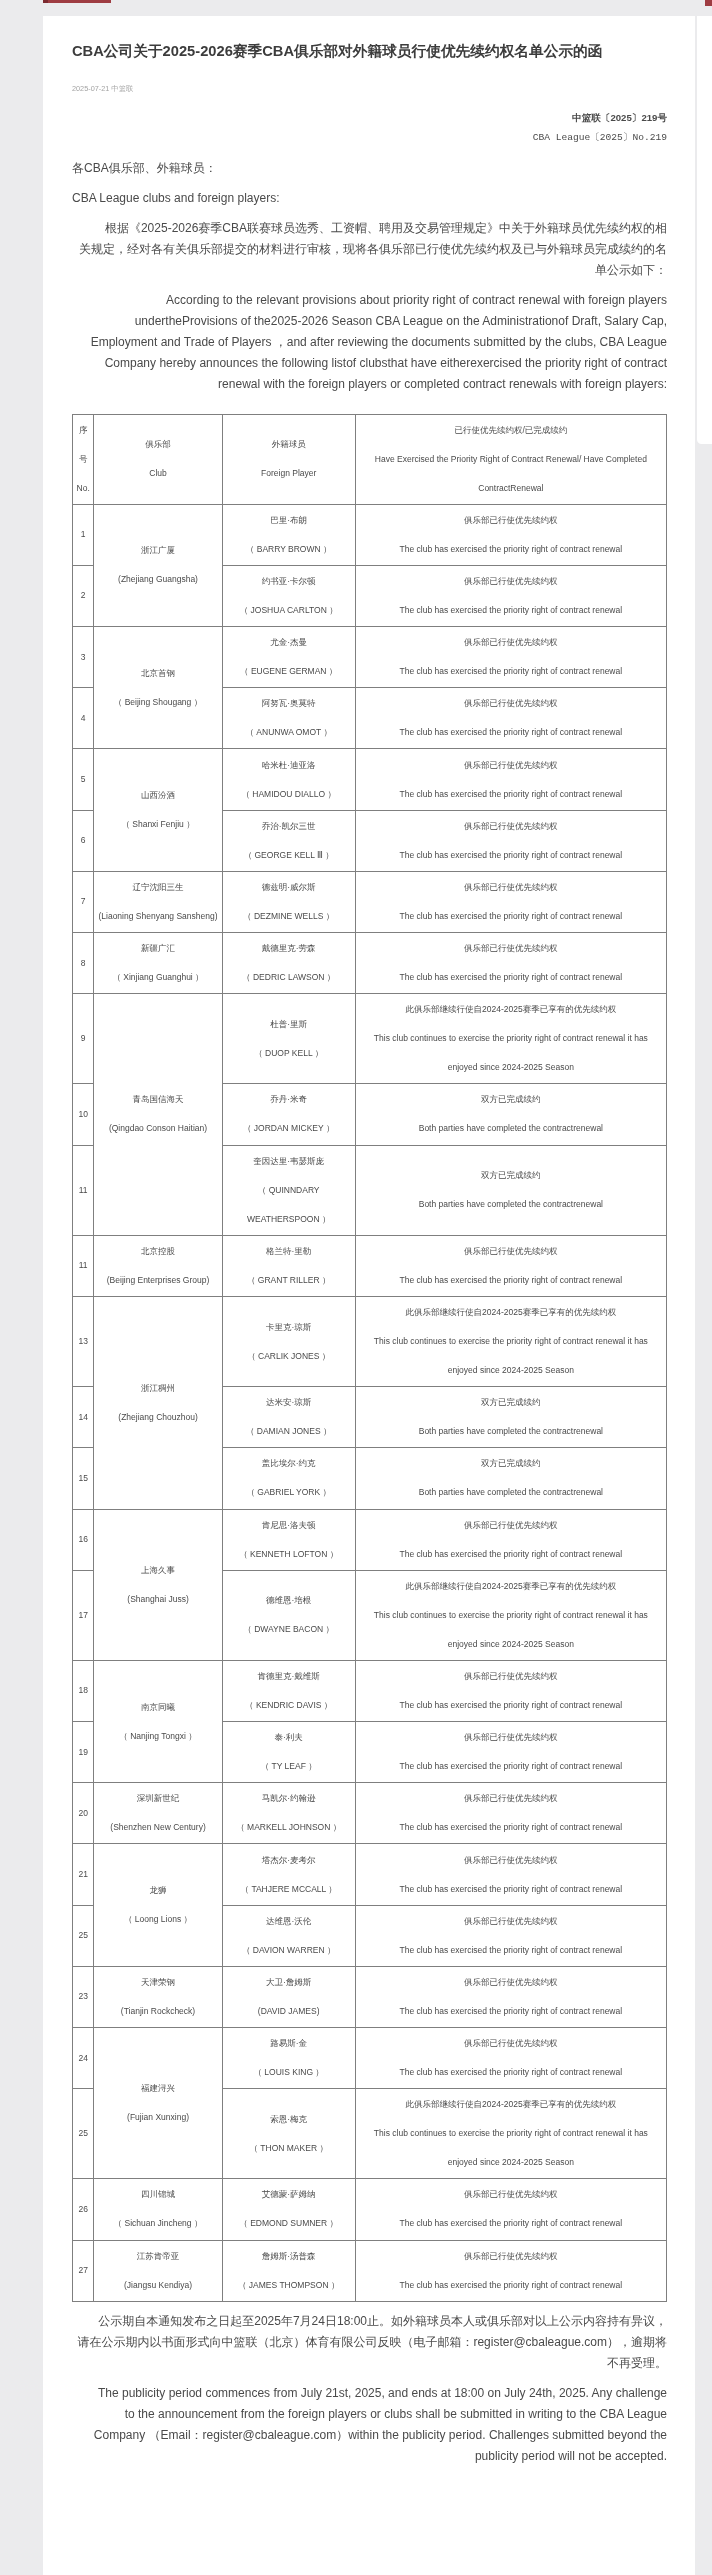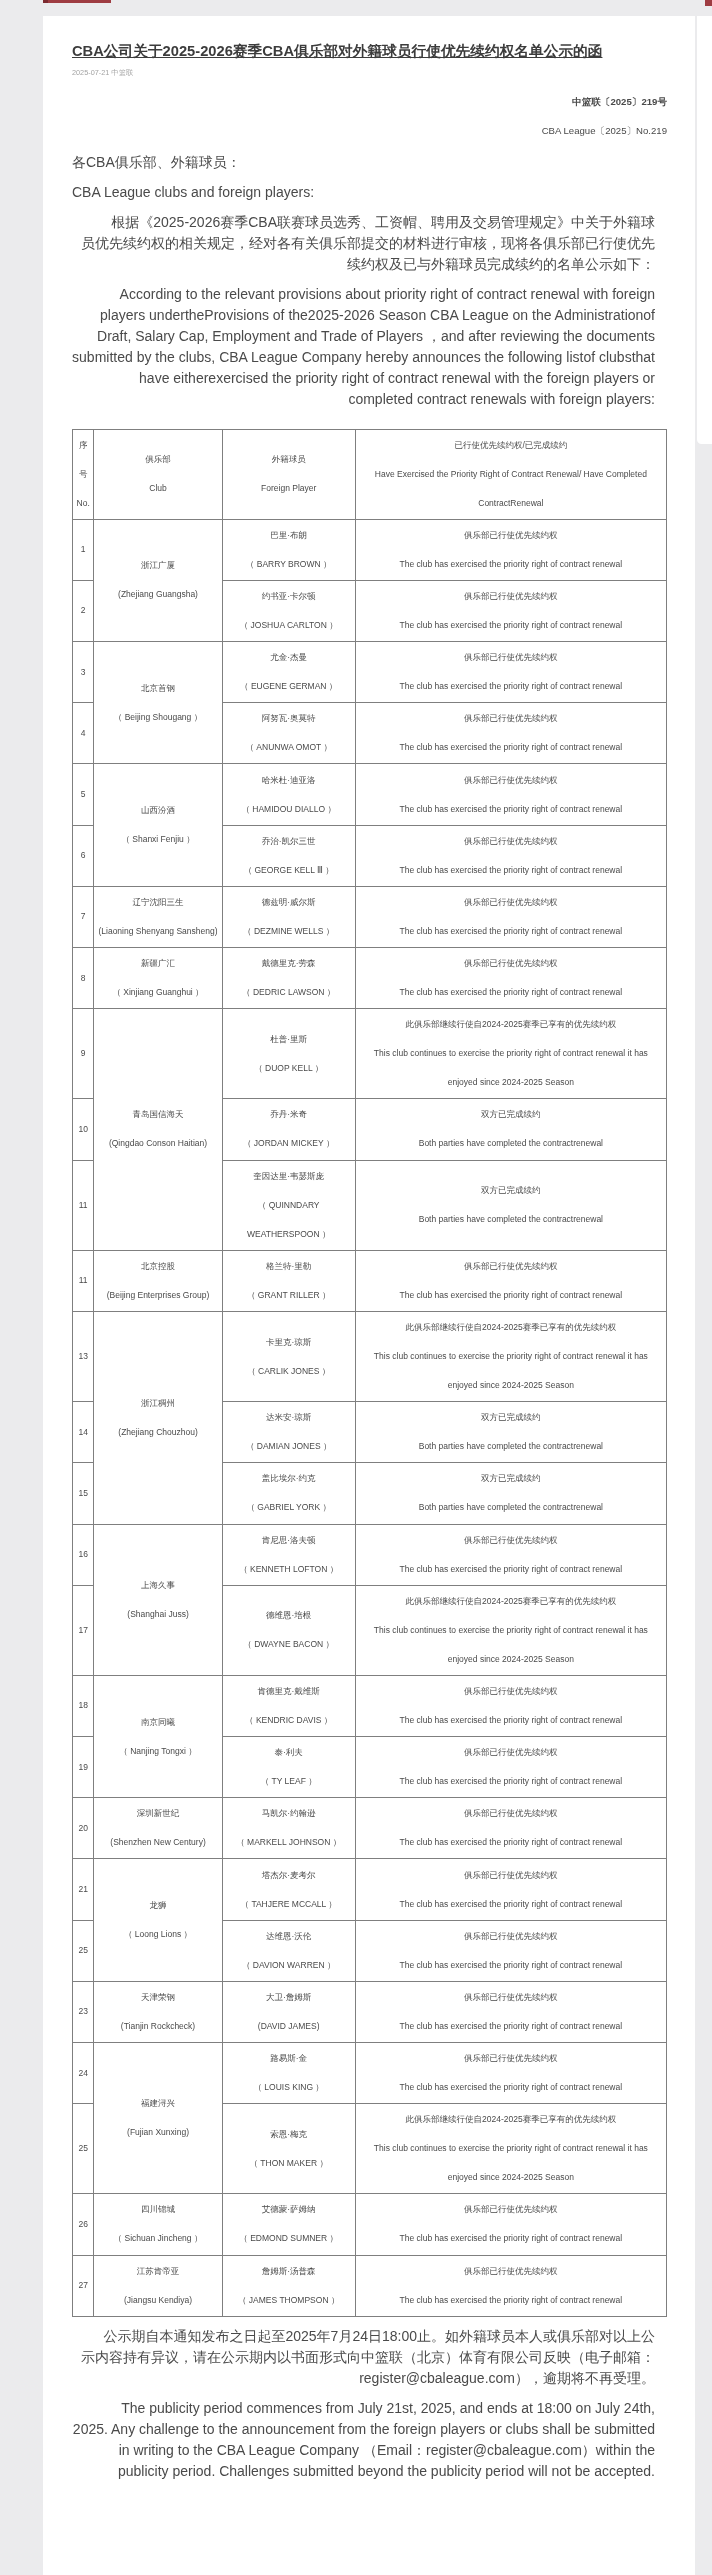--- a/index.html
+++ b/index.html
@@ -12,28 +12,28 @@
   .accent-bar-left { position:absolute; left:43px; top:0; width:68px; height:2.8px; background:#9e3c42; }
   .accent-bar-left-tip { position:absolute; left:43px; top:0; width:5px; height:2.8px; background:#7c2a30; }
   .side-panel { position:absolute; left:697px; top:16px; width:15px; height:428px; background:#ffffff; border-radius:0 0 0 4.5px; }
   .side-panel-bar { position:absolute; left:705px; top:0; width:7.3px; height:5.6px; background:#9e3c42; }
 
   .card {
     position:absolute; left:43px; top:16px; width:652px; height:2560px;
     background:#ffffff; box-sizing:border-box; padding:0 28px 0 29px;
   }
 
-  .title { margin:0; padding-top:26px; font-size:14.7px; font-weight:700; color:#3c3c3c;text-decoration:underline; }
-  .meta  { margin:7px 0 0 0; font-size:7.3px; color:#a3a3a3; }
+  .title { margin:0; padding-top:26px; font-size:14.7px; font-weight:700; color:#3c3c3c; }
+  .meta  { margin:23px 0 0 0; font-size:7.3px; color:#a3a3a3; }
 
   .doc-no { text-align:right; font-size:9.6px; color:#4a4a4a; }
   .doc-no.zh { margin-top:18px;font-weight:bold; }
-  .doc-no.en { margin-top:16px; }
-
-  p.body-text { font-size:14px; color:#4a4a4a; line-height:21px; margin:9px 12px 0 0; }
+  .doc-no.en { margin-top:6px;font-family:Liberation Mono, monospace; }
+
+  p.body-text { font-size:12px; color:#4a4a4a; line-height:21px; margin:9px 0 0 0; }
   p.indent { text-indent:2em;text-align:right; }
   p.salute-zh { margin-top:13.5px; }
 
   table.renewal {
     width:100%; border-collapse:collapse; margin-top:19px;
     font-size:8.5px; color:#4a4a4a;
   }
   table.renewal td, table.renewal th {
     border:0.6px solid #7f7f7f;
     text-align:center; vertical-align:middle;

